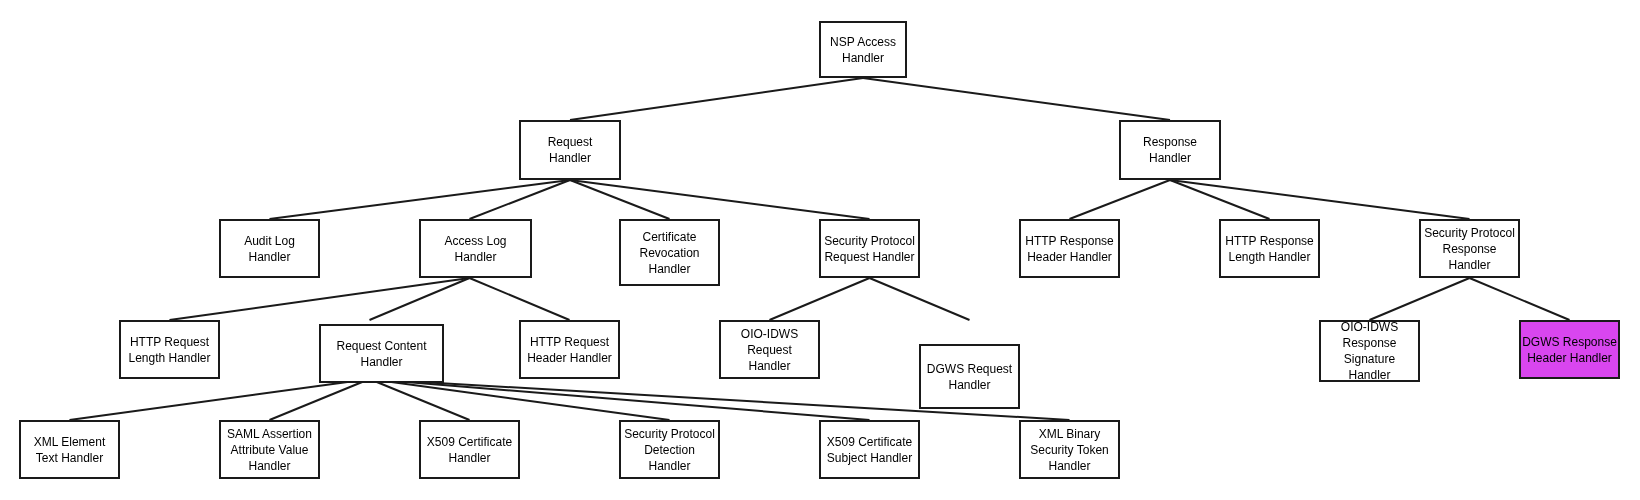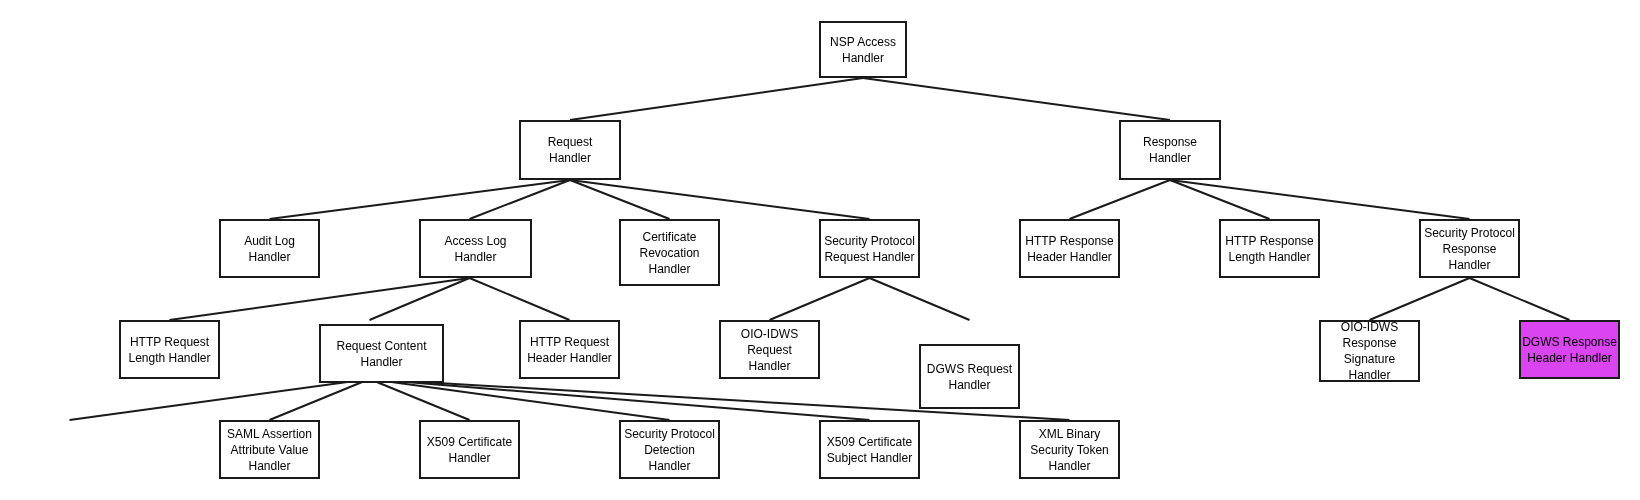--- a/index.html
+++ b/index.html
@@ -101,20 +101,22 @@
 Request
 Handler</div>
     <div class="node" style="left: 919px; top: 320px; width: 101px; height: 65px; border-color: rgb(26, 26, 26); background: rgb(255, 255, 255); color: rgb(0, 0, 0); margin-top: 24px;">DGWS Request
 Handler</div>
     <div class="node" style="left: 1319px; top: 320px; width: 101px; height: 62px; border-color: rgb(26, 26, 26); background: rgb(255, 255, 255); color: rgb(0, 0, 0);">OIO-IDWS
 Response
 Signature
 Handler</div>
     <div class="node" style="left: 1519px; top: 320px; width: 101px; height: 59px; border-color: rgb(26, 26, 26); background: #d946ef; color: rgb(0, 0, 0);">DGWS Response
 Header Handler</div>
+    <div class="node" style="left: 19px; top: 420px; width: 101px; height: 59px; border-color: rgb(26, 26, 26); background: rgb(255, 255, 255); color: rgb(0, 0, 0);">XML Element
+Text Handler</div>
     <div class="node" style="left: 219px; top: 420px; width: 101px; height: 59px; border-color: rgb(26, 26, 26); background: rgb(255, 255, 255); color: rgb(0, 0, 0);">SAML Assertion
 Attribute Value
 Handler</div>
     <div class="node" style="left: 419px; top: 420px; width: 101px; height: 59px; border-color: rgb(26, 26, 26); background: rgb(255, 255, 255); color: rgb(0, 0, 0);">X509 Certificate
 Handler</div>
     <div class="node" style="left: 619px; top: 420px; width: 101px; height: 59px; border-color: rgb(26, 26, 26); background: rgb(255, 255, 255); color: rgb(0, 0, 0);">Security Protocol
 Detection
 Handler</div>
     <div class="node" style="left: 819px; top: 420px; width: 101px; height: 59px; border-color: rgb(26, 26, 26); background: rgb(255, 255, 255); color: rgb(0, 0, 0);">X509 Certificate
 Subject Handler</div>

